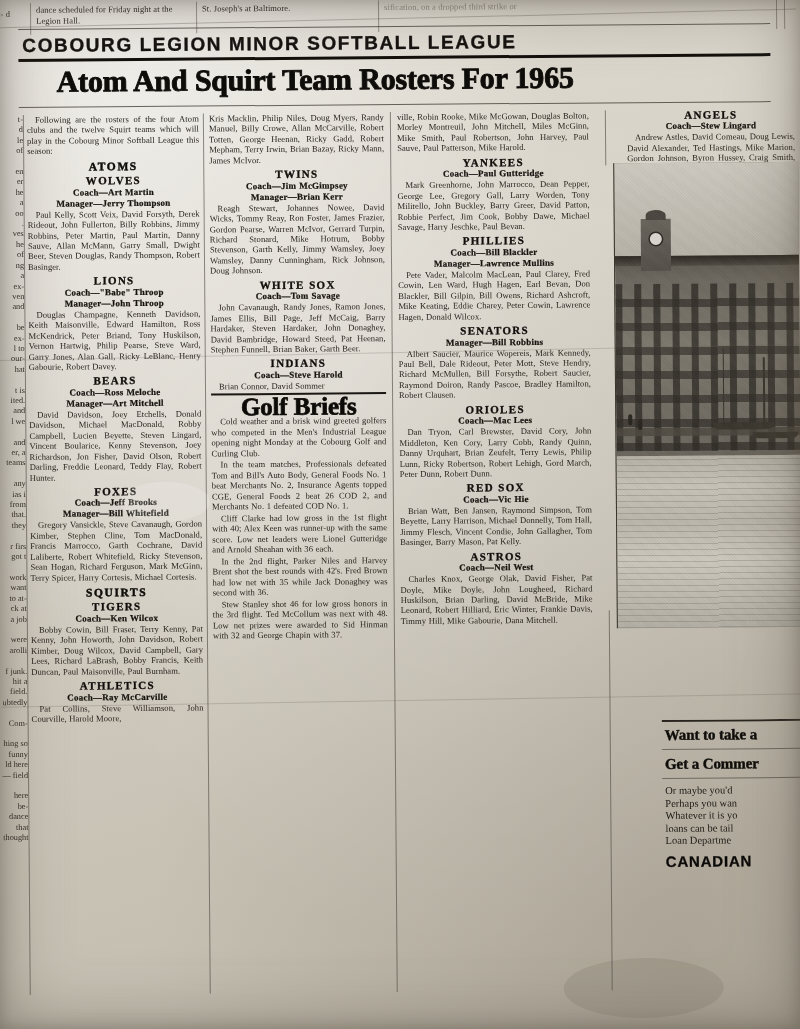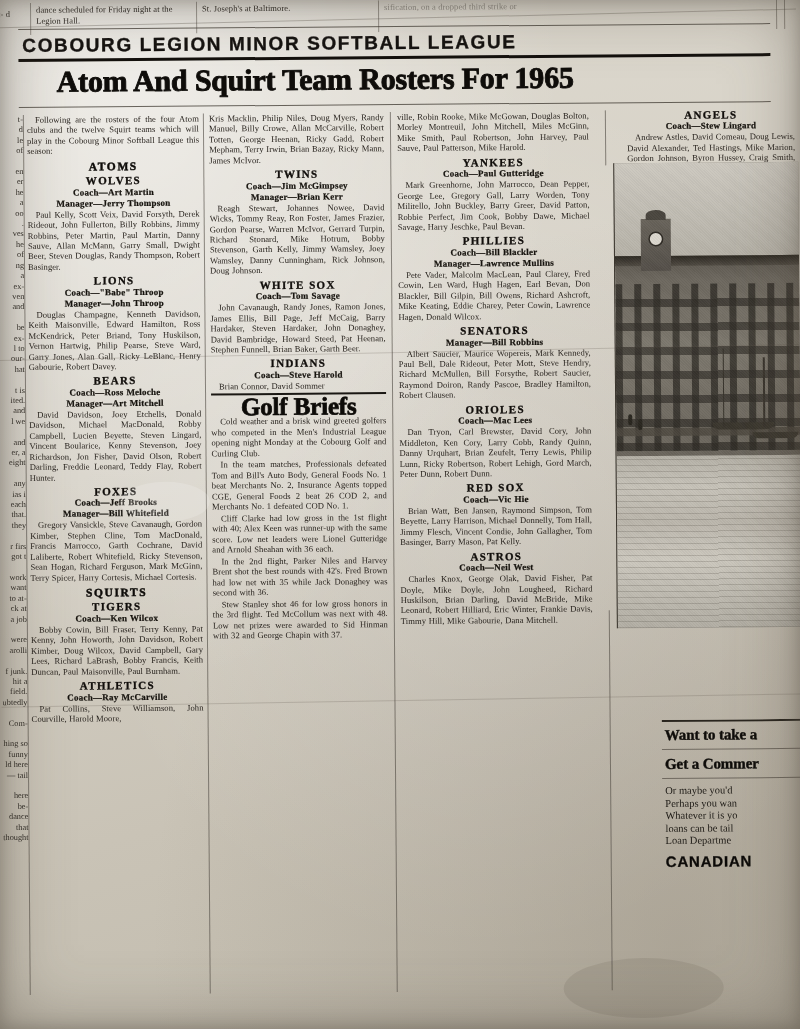--- a/index.html
+++ b/index.html
@@ -247,25 +247,25 @@
           <div>our-</div>
           <div>hat</div>
           <div>&nbsp;</div>
           <div>t is</div>
           <div>ited.</div>
           <div>and</div>
           <div>l we</div>
           <div>&nbsp;</div>
           <div>and</div>
           <div>er, a</div>
-          <div>eight</div>
+          <div>teams</div>
           <div>&nbsp;</div>
           <div>any</div>
           <div>ias i</div>
-          <div>each</div>
+          <div>from</div>
           <div>that.</div>
           <div>they</div>
           <div>&nbsp;</div>
           <div>r firs</div>
           <div>got t</div>
           <div>&nbsp;</div>
           <div>work</div>
           <div>want</div>
           <div>to at-</div>
           <div>ck at</div>
@@ -277,21 +277,21 @@
           <div>f junk.</div>
           <div>hit a</div>
           <div>field.</div>
           <div>ubtedly</div>
           <div>&nbsp;</div>
           <div>Com-</div>
           <div>&nbsp;</div>
           <div>hing so</div>
           <div>funny</div>
           <div>ld here</div>
-          <div>— tail</div>
+          <div>— field</div>
           <div>&nbsp;</div>
           <div>here be-</div>
           <div>dance that</div>
           <div>thought</div>
         </div>
     </div>
 
     <div class="col c1 body">
       <p>Following are the rosters of the four Atom clubs and the twelve Squirt teams which will play in the Cobourg Minor Softball League this season:</p>
       <div class="division">ATOMS</div>

